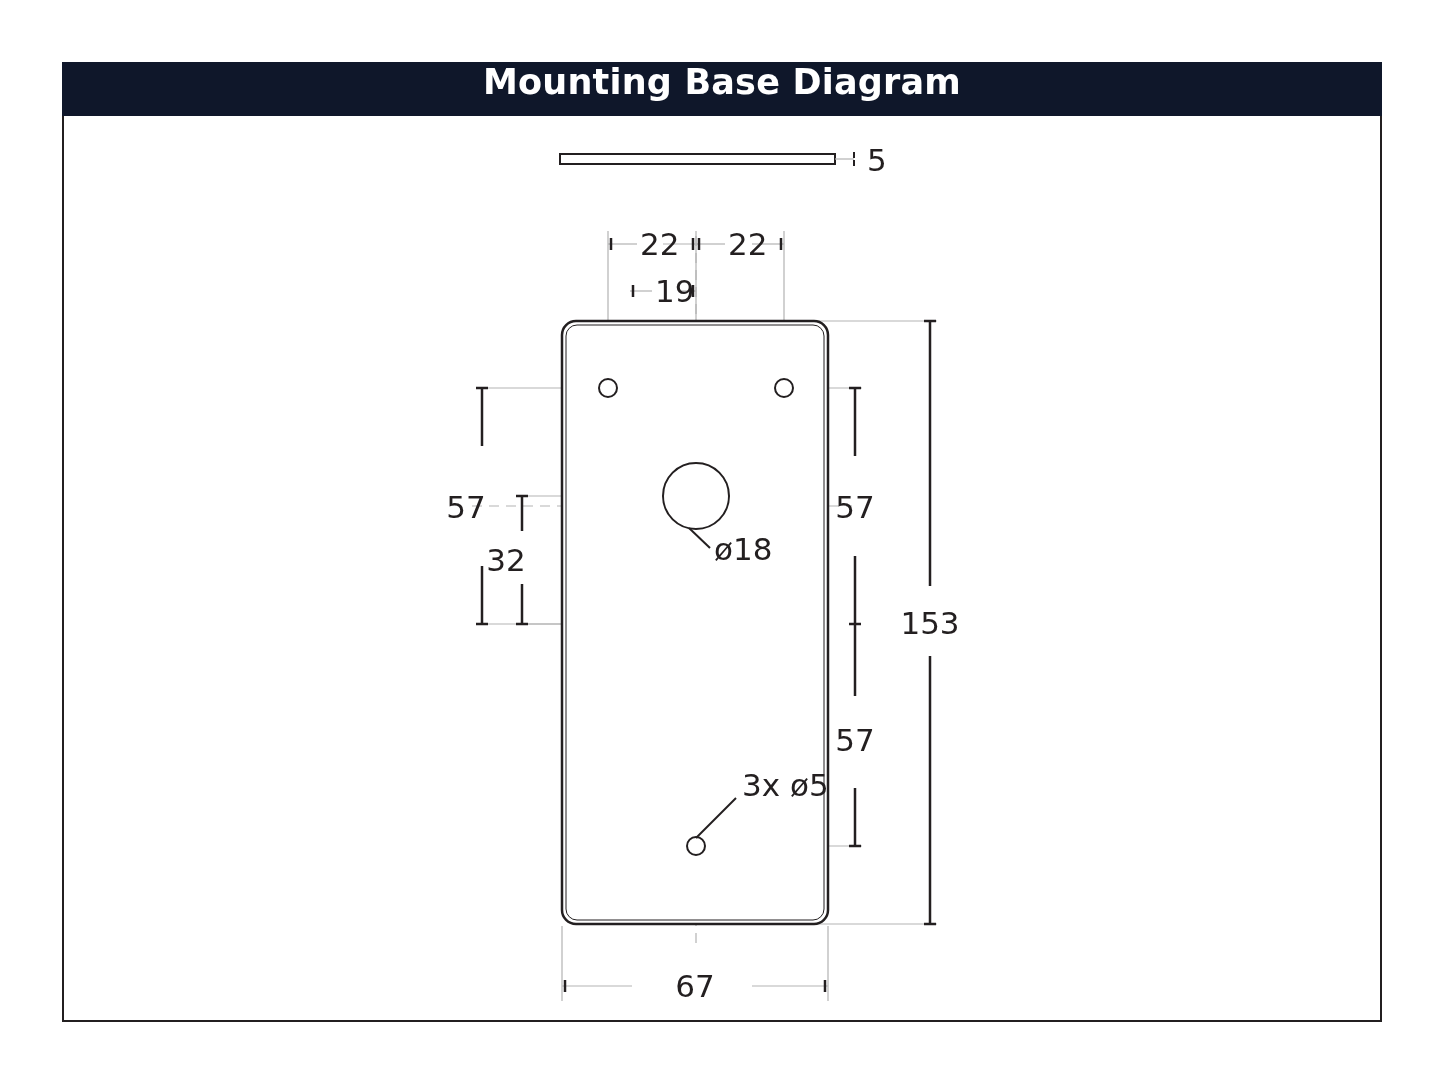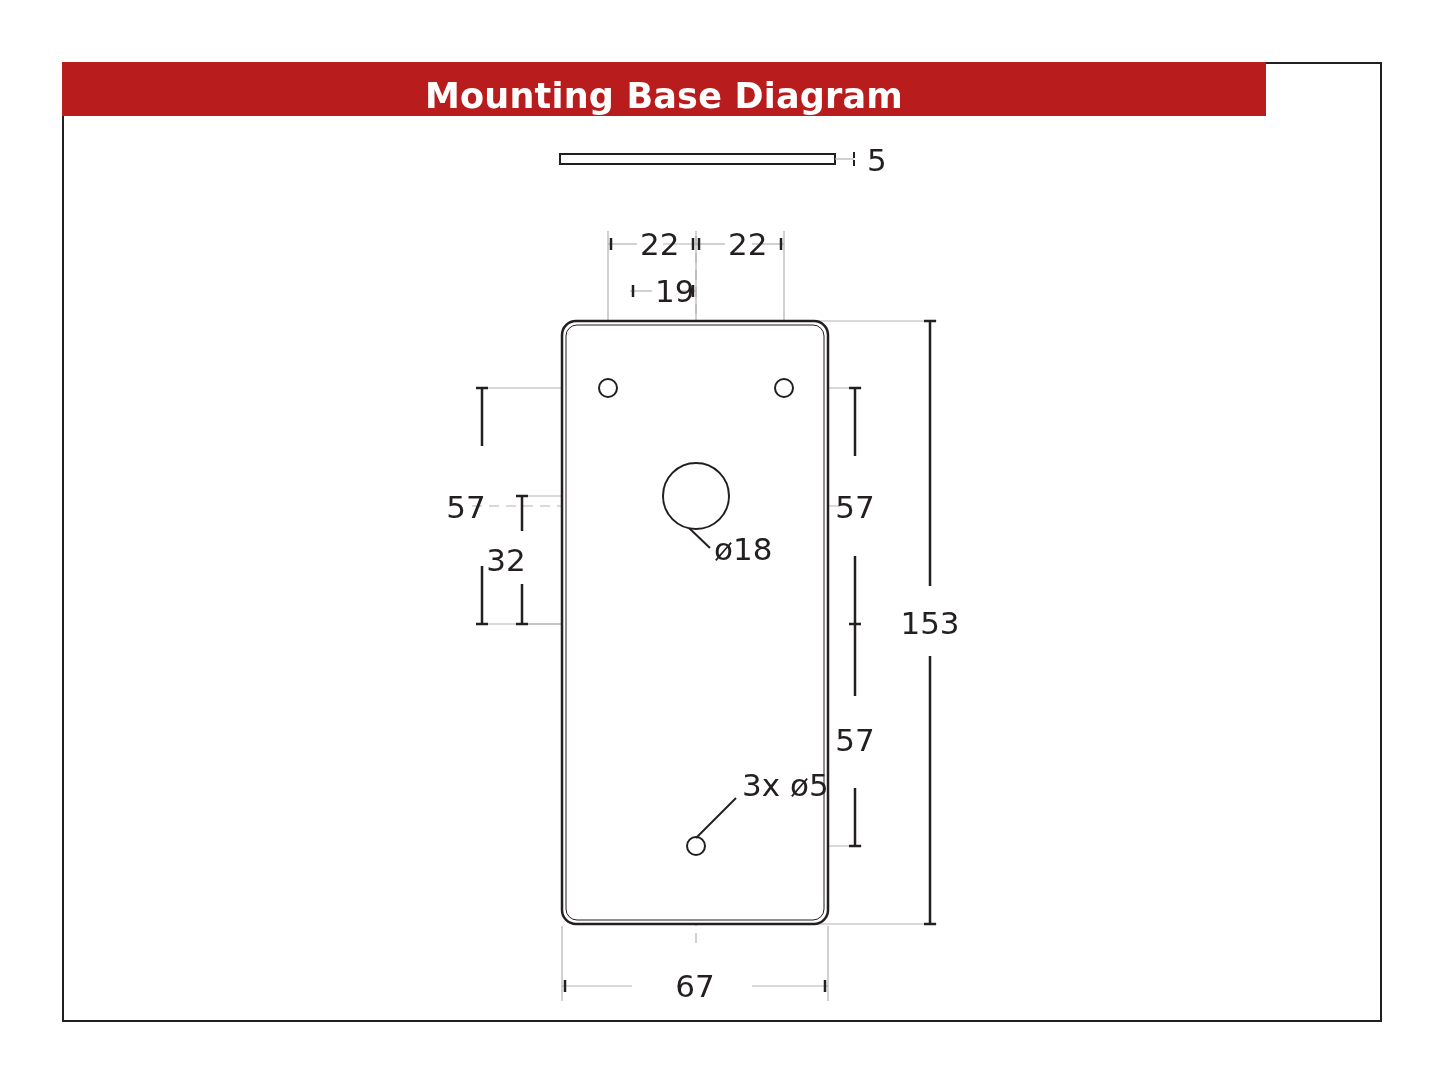--- a/index.html
+++ b/index.html
@@ -24,26 +24,26 @@
     width: 1320px;
     height: 960px;
     border: 2px solid #231f20;
     box-sizing: border-box;
     background: #ffffff;
   }
   #title-bar {
     position: absolute;
     left: 62px;
     top: 62px;
-    width: 1204px;
+    width: 1320px;
     height: 54px;
-    background: #b91c1c;
+    background: #0f172a;
     box-sizing: border-box;
     display: flex;
-    align-items: flex-end;
+    align-items: flex-start;
     justify-content: center;
   }
   #title-text {
     color: #ffffff;
     font-size: 35px;
     font-weight: bold;
     letter-spacing: 0.2px;
     font-family: "DejaVu Sans", sans-serif;
   }
   #drawing {

